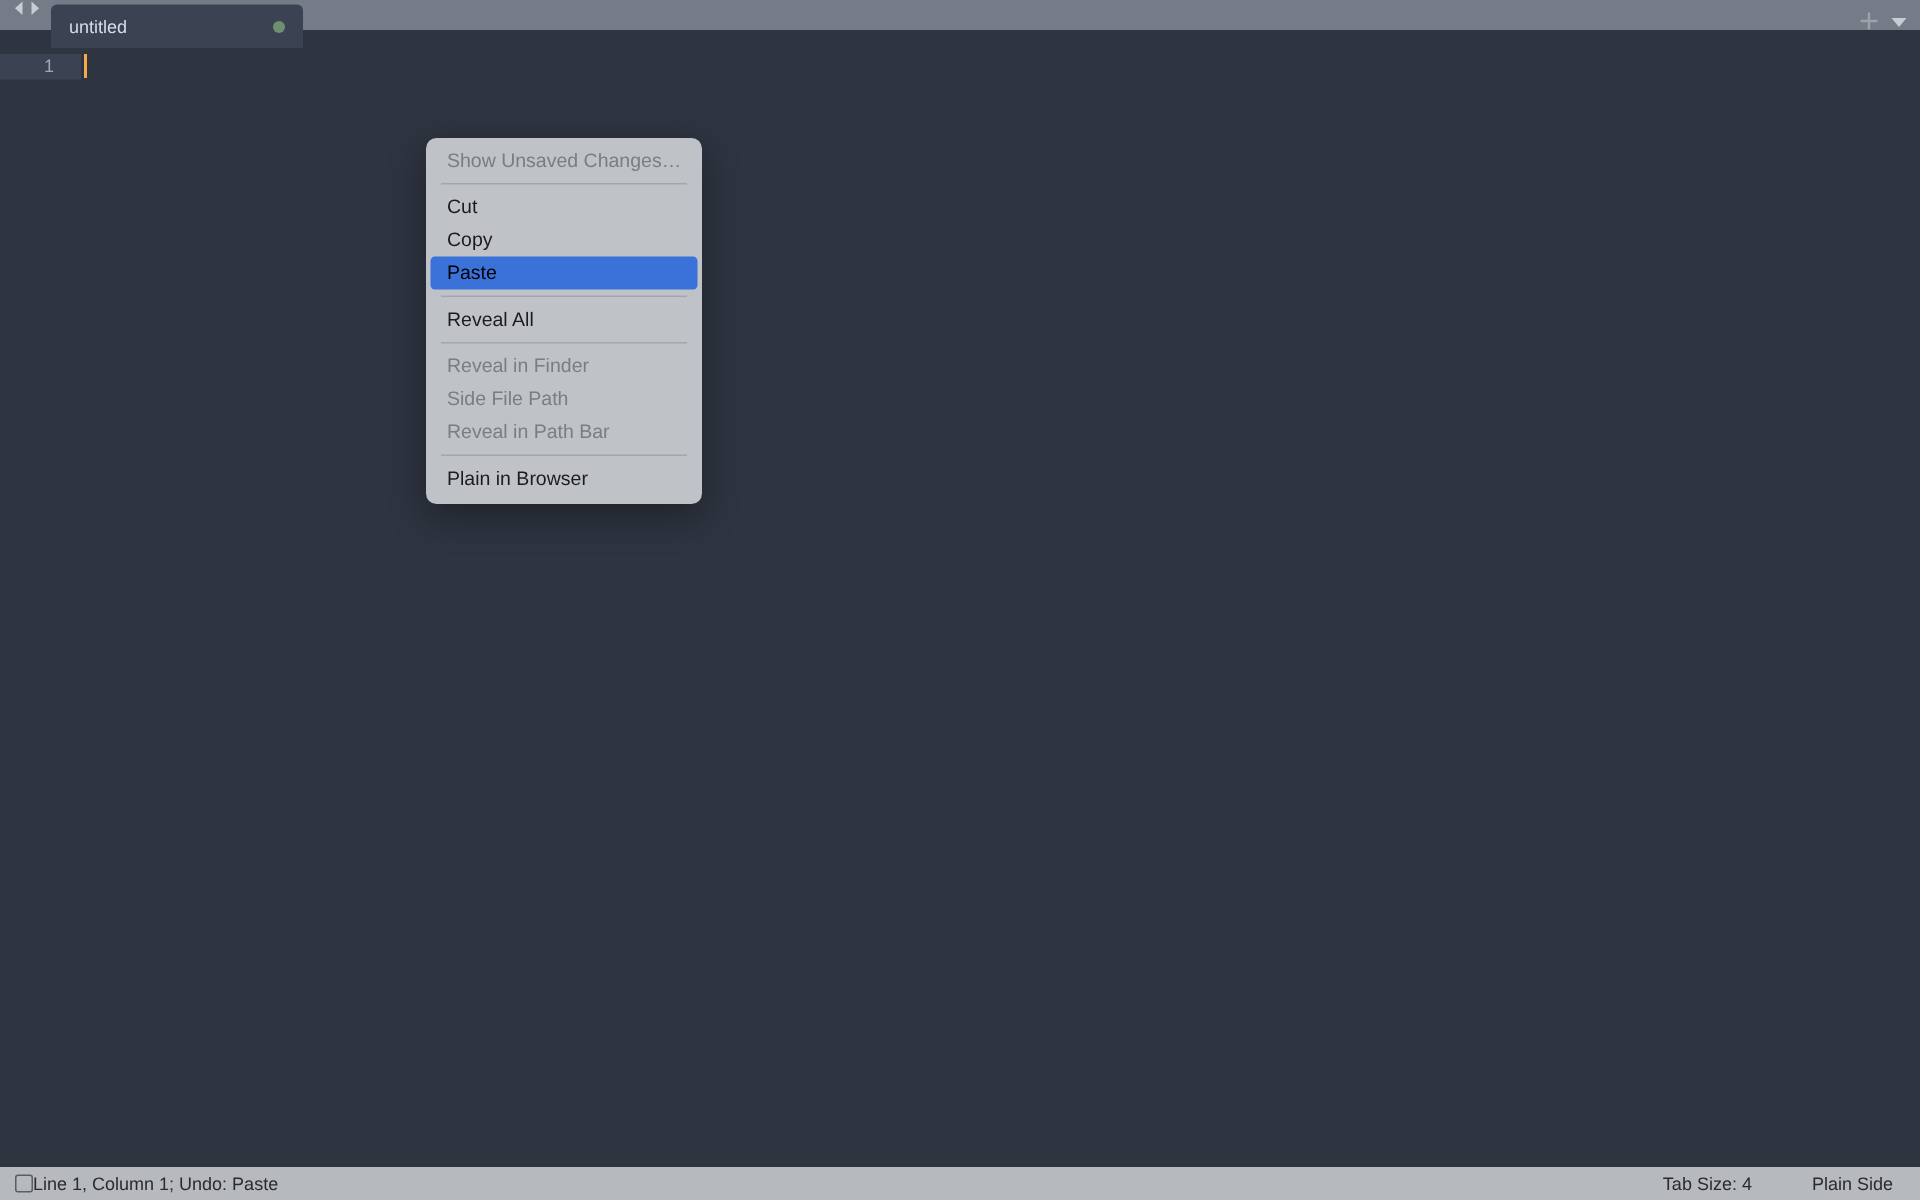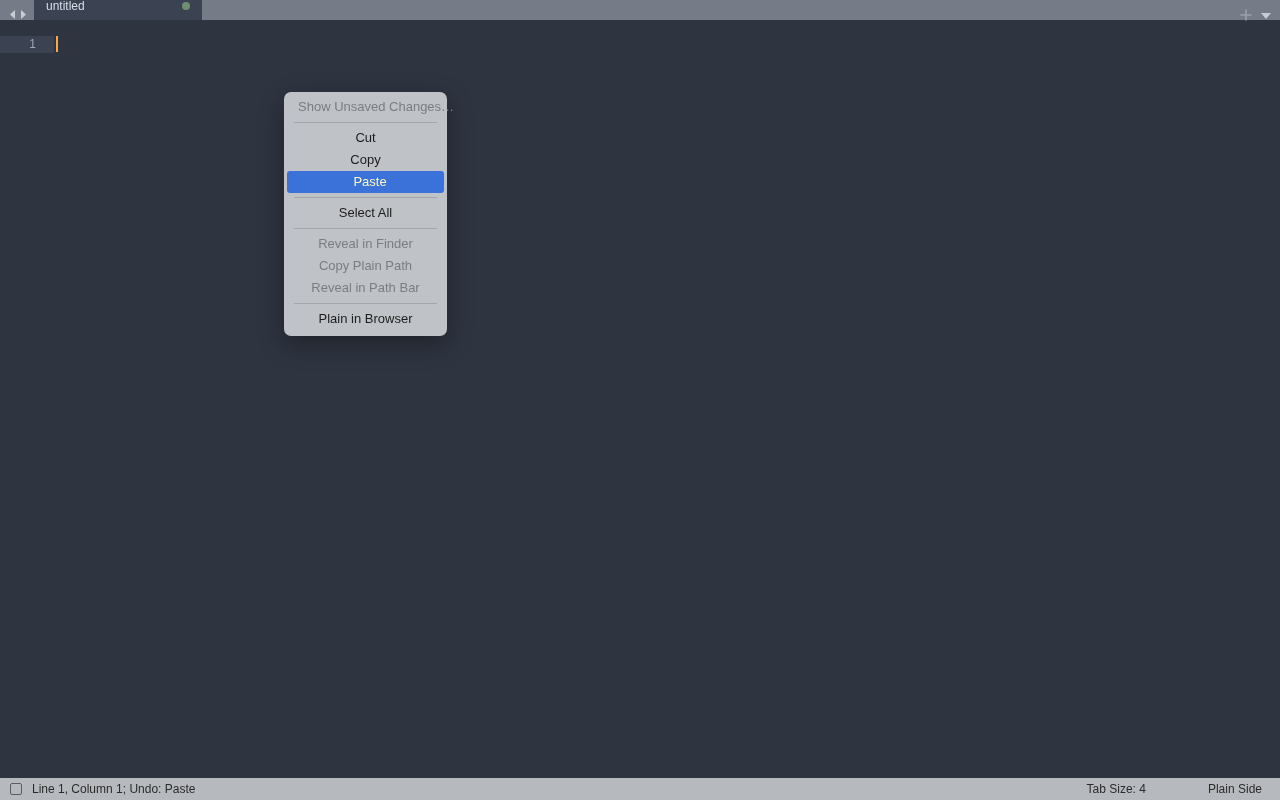--- a/index.html
+++ b/index.html
@@ -13,21 +13,21 @@
       width: 1280px;
       height: 800px;
       overflow: hidden;
       background: #2e3440;
     }
     
     .tab-bar {
       height: 20px;
       background: #767b88;
       display: flex;
-      align-items: flex-end;
+      align-items: flex-start;
       position: relative;
     }
     .nav-arrows {
       display: flex;
       align-items: center;
       padding: 0 6px 0 8px;
       gap: 2px;
     }
     .nav-arrows svg { display:block; }
     .tab {
@@ -97,40 +97,39 @@
       left: 2px;
       width: 2px;
       height: 16px;
       background: #f7a94a;
     }
     
     .context-menu {
       position: absolute;
       left: 284px;
       top: 92px;
-      width: 163px;
+      width: 184px;
       background: #bfc2c7;
       border-radius: 7px;
       box-shadow: 0 8px 24px rgba(0,0,0,0.35);
       padding: 4px 0 6px 0;
       font-size: 13px;
       color: #1c1c1c;
-      text-align: center;
     }
     .menu-item {
       padding: 3px 14px;
       line-height: 16px;
       white-space: nowrap;
     }
     .menu-item.disabled {
       color: #7a7d82;
     }
     .menu-item.highlight {
       background: #3b72d9;
-      color: #fef9c3;
+      color: #000000;
       margin: 0 3px;
       border-radius: 3px;
       padding-left: 11px;
       padding-right: 2px;
     }
     .menu-sep {
       height: 1px;
       background: #a3a6ab;
       margin: 4px 10px;
     }
@@ -144,33 +143,32 @@
       background: #b6b9be;
       display: flex;
       align-items: center;
       font-size: 12px;
       color: #2b2b2b;
       padding: 0 10px;
     }
     .status-left {
       display: flex;
       align-items: center;
-      gap: 10px;
     }
     .status-icon {
       width: 12px;
       height: 12px;
       border: 1.5px solid #5a5d62;
       border-radius: 2px;
     }
     .status-right {
       margin-left: auto;
       display: flex;
       align-items: center;
-      gap: 62px;
+      gap: 40px;
       padding-right: 8px;
       text-align: right;
     }
   </style>
 </head>
 <body>
 
 <div class="tab-bar">
   <div class="nav-arrows">
     <span>
@@ -211,24 +209,24 @@
   </div>
 </div>
 
 <div class="context-menu" id="context-menu">
     <div class="menu-item disabled">Show Unsaved Changes…</div>
     <div class="menu-sep"></div>
     <div class="menu-item">Cut</div>
     <div class="menu-item">Copy</div>
     <div class="menu-item highlight">Paste</div>
     <div class="menu-sep"></div>
-    <div class="menu-item">Select All</div>
+    <div class="menu-item">Reveal All</div>
     <div class="menu-sep"></div>
     <div class="menu-item disabled">Reveal in Finder</div>
-    <div class="menu-item disabled">Copy Plain Path</div>
+    <div class="menu-item disabled">Side File Path</div>
     <div class="menu-item disabled">Reveal in Path Bar</div>
     <div class="menu-sep"></div>
     <div class="menu-item">Plain in Browser</div>
   </div>
 
 <div class="status-bar">
   <div class="status-left">
     <span class="status-icon"></span>
     <span>Line 1, Column 1; Undo: Paste</span>
   </div>

